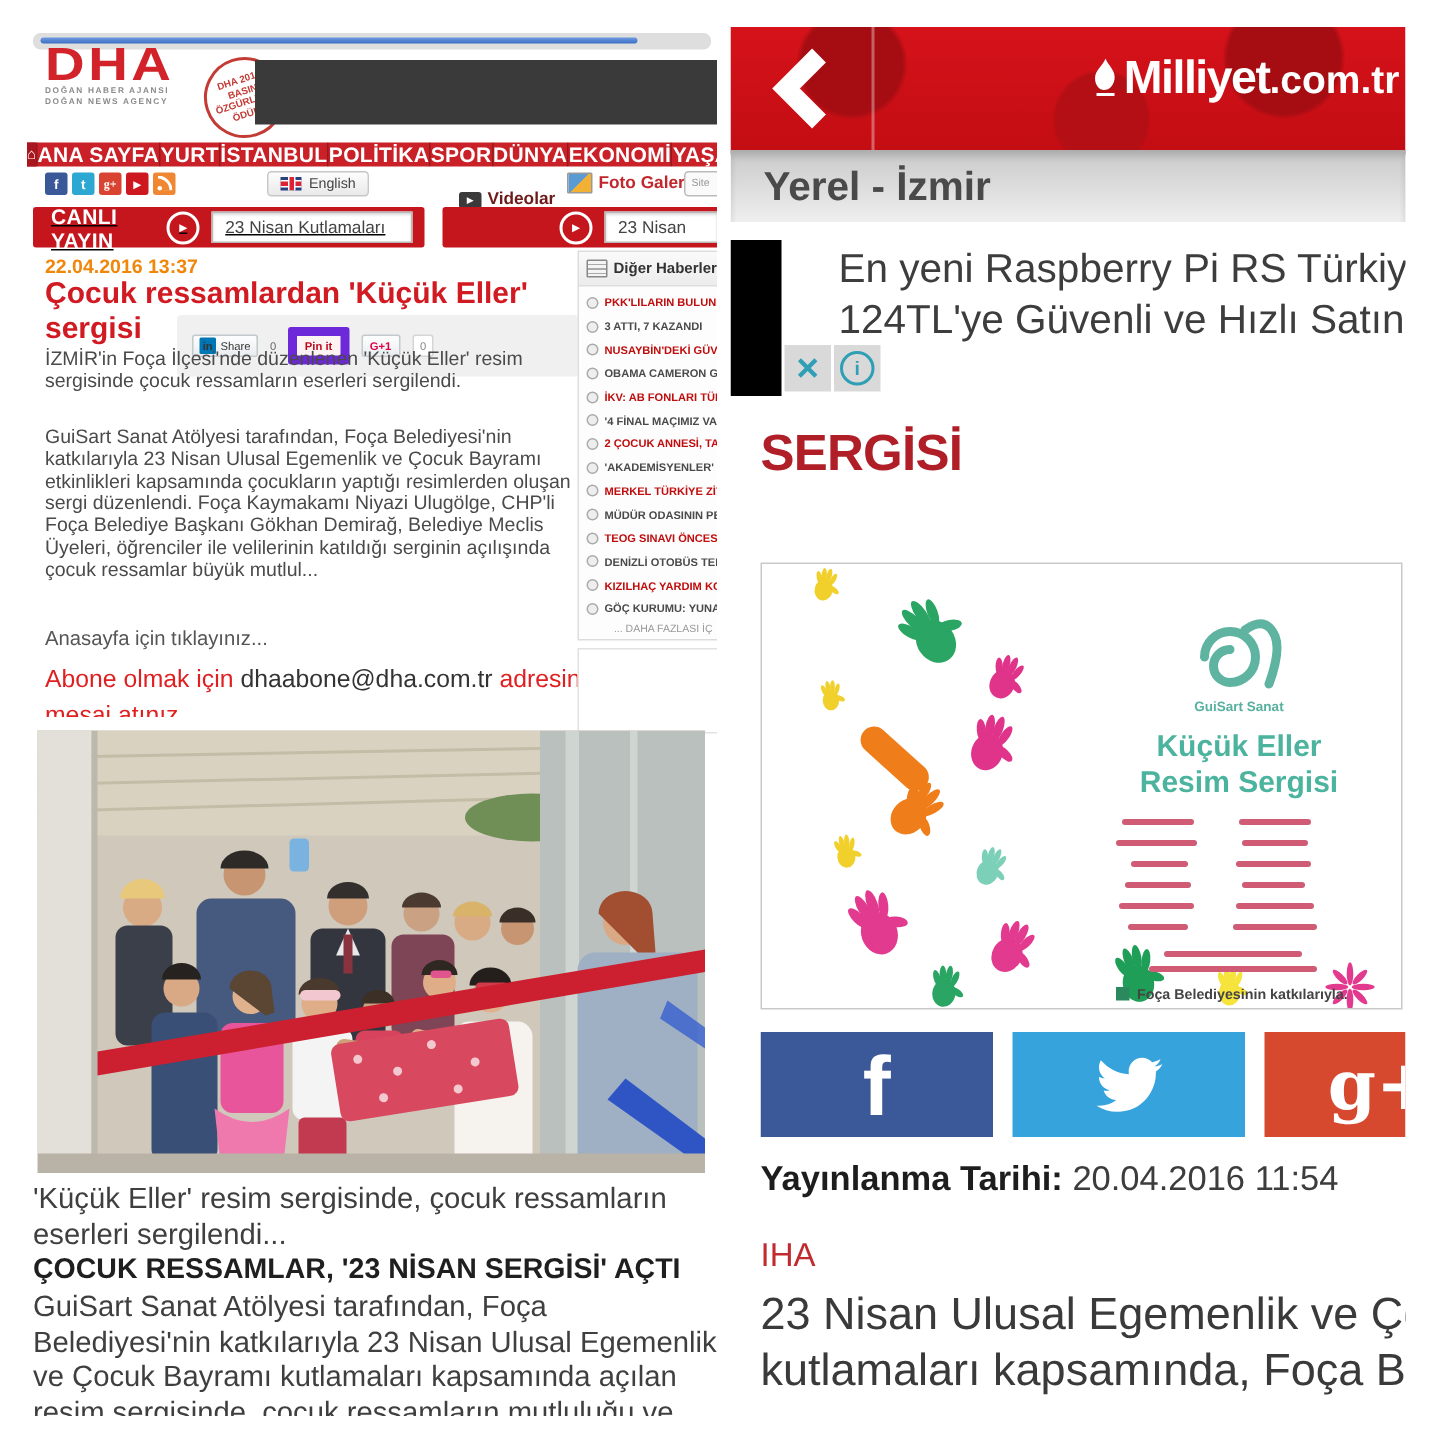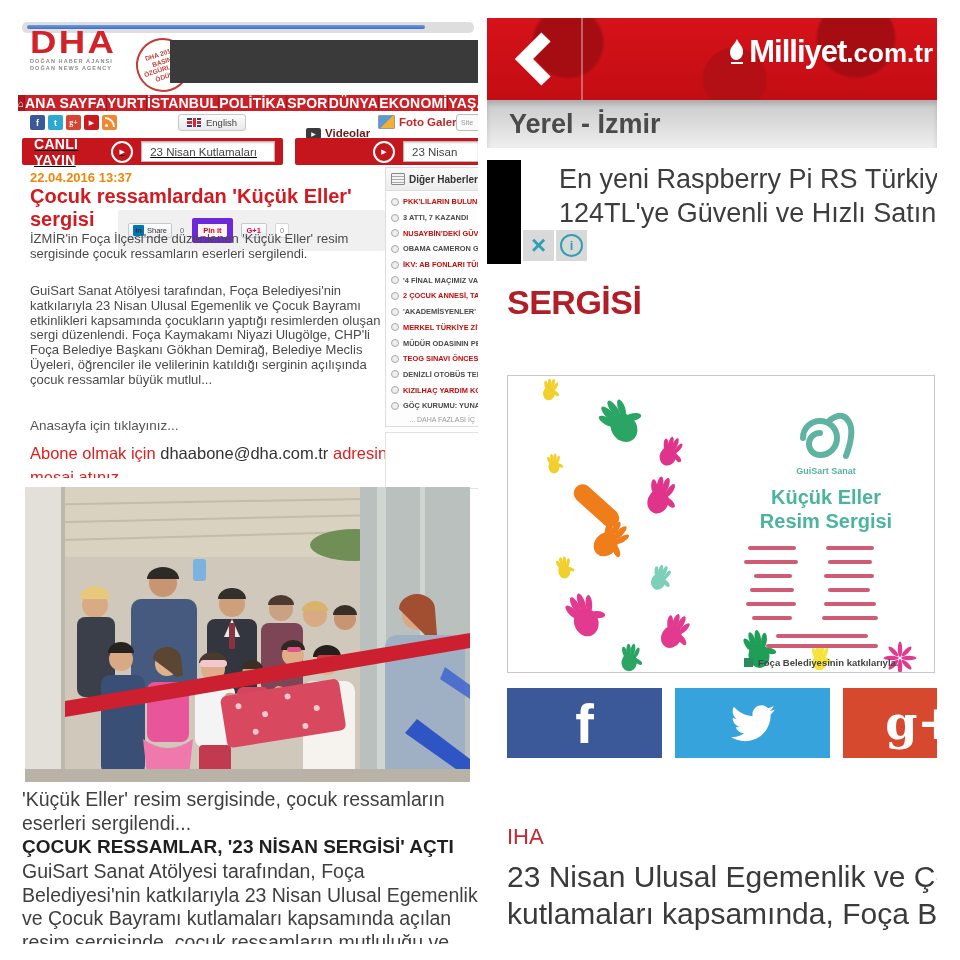--- a/index.html
+++ b/index.html
@@ -512,20 +512,24 @@
   <div class="abs social-row">
     <div class="social-btn btn-fb">f</div>
     <div class="social-btn btn-tw">
       <svg width="52" height="44" viewBox="0 0 24 24">
         <path fill="#fff" d="M23.9 4.6c-.9.4-1.8.7-2.8.8 1-.6 1.8-1.6 2.2-2.7-1 .6-2 1-3.1 1.2-.9-1-2.2-1.6-3.6-1.6-2.7 0-4.9 2.2-4.9 4.9 0 .4 0 .8.1 1.1C7.7 8.1 4.1 6.1 1.6 3.2c-.4.7-.7 1.6-.7 2.5 0 1.7.9 3.2 2.2 4.1-.8 0-1.6-.2-2.2-.6v.1c0 2.4 1.7 4.4 3.9 4.8-.4.1-.8.2-1.3.2-.3 0-.6 0-.9-.1.6 2 2.4 3.4 4.6 3.4-1.7 1.3-3.8 2.1-6.1 2.1H0c2.2 1.4 4.8 2.2 7.6 2.2 9.1 0 14-7.5 14-14v-.6c1-.7 1.8-1.6 2.3-2.6z"></path>
       </svg>
     </div>
     <div class="social-btn btn-gp">g+</div>
   </div>
 
+  <div class="abs published">
+    <b>Yayınlanma Tarihi:</b>
+    <span>20.04.2016 11:54</span>
+  </div>
 
   <div class="abs source">IHA</div>
 
   <div class="abs m-body">
     <div>23 Nisan Ulusal Egemenlik ve Çoc</div>
     <div><span>kutlamaları kapsamında, Foça Be</span></div>
   </div>
 </div>
 
 </body></html>

